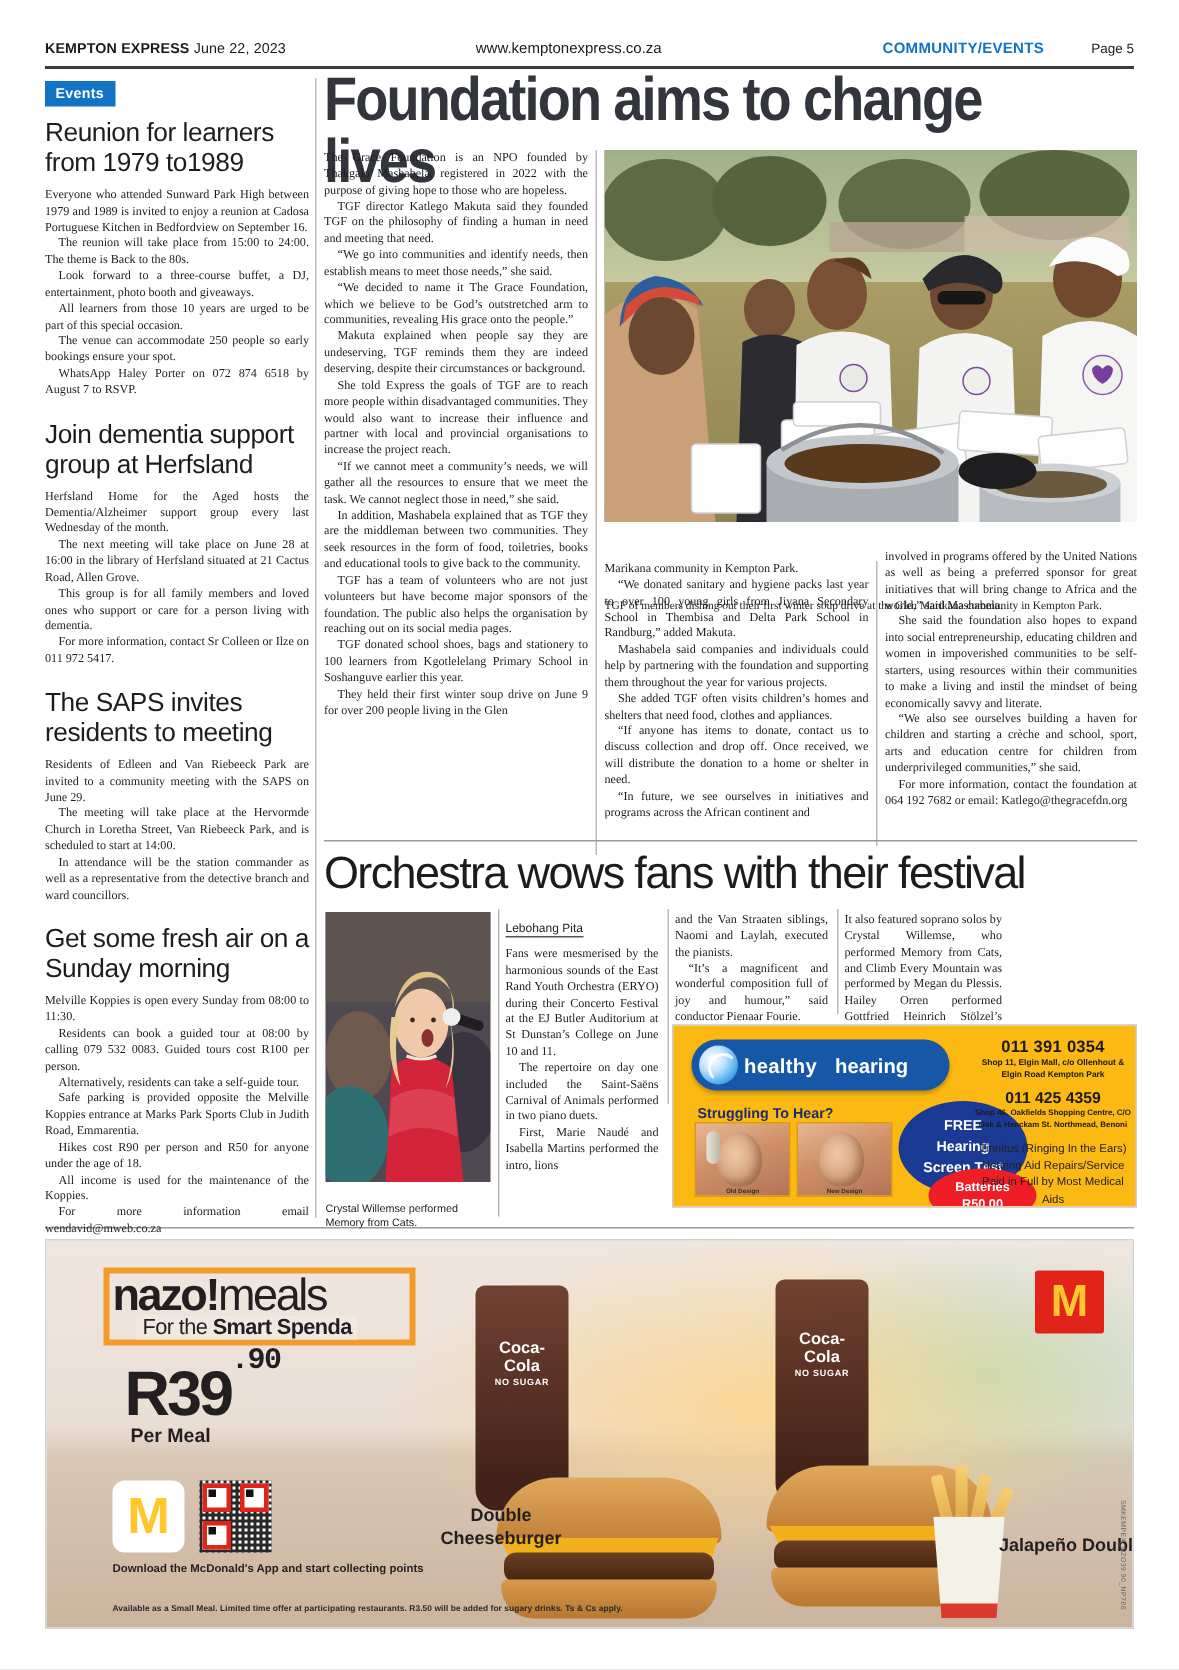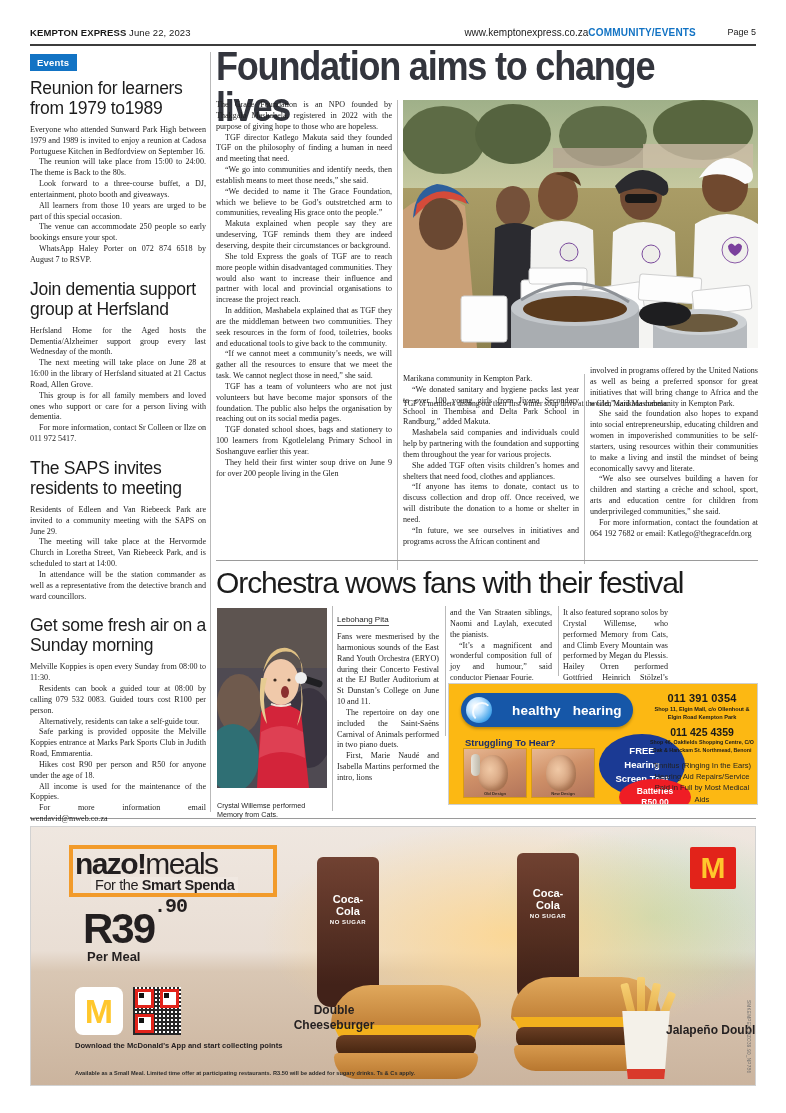--- a/index.html
+++ b/index.html
@@ -10,21 +10,21 @@
   }
 
   
   .masthead{
     position:absolute;left:30px;top:22px;width:726px;height:20px;
     font-family:"Liberation Sans",sans-serif;font-size:9.5px;color:#1a1a1a;
     display:flex;align-items:center;
   }
   .mh-left{width:200px;letter-spacing:.1px;}
   .mh-left b{font-weight:700;}
-  .mh-center{flex:1;text-align:right;font-size:10px;}
+  .mh-center{flex:1;text-align:center;padding-right:60px;font-size:10px;}
   .mh-cat{color:#1273c4;font-weight:700;font-size:10px;letter-spacing:.2px;}
   .mh-page{width:60px;text-align:right;font-size:9px;}
   .rule-top{position:absolute;left:30px;top:44px;width:726px;height:1.6px;background:#3c3c3c;}
 
   
   .vrule{position:absolute;width:1px;background:#b9b9b9;}
   .hrule{position:absolute;height:1px;background:#9a9a9a;}
 
   
   .col-left{position:absolute;left:30px;top:52px;width:176px;}
@@ -108,21 +108,21 @@
   .hh-circle{
     width:26px;height:26px;border-radius:50%;margin-left:5px;flex:none;
     background:radial-gradient(circle at 35% 35%,#ffffff 0%,#bfe3ff 35%,#3da0e8 75%,#1f6fc4 100%);
     position:relative;overflow:hidden;
   }
   .hh-circle::after{
     content:"";position:absolute;left:6px;top:5px;width:16px;height:16px;
     border:2px solid rgba(255,255,255,.85);border-radius:50%;
     border-right-color:transparent;border-bottom-color:transparent;
   }
-  .hh-word{color:#ffffff;font-weight:700;font-size:13.5px;margin-left:20px;letter-spacing:.2px;}
+  .hh-word{color:#ffffff;font-weight:700;font-size:13.5px;margin-left:4px;letter-spacing:.2px;}
   .hh-word2{color:#ffffff;font-weight:700;font-size:13.5px;margin-left:12px;}
   .hh-strug{position:absolute;left:16px;top:53px;font-weight:700;font-size:9.5px;color:#1c2d6b;}
   .ear{position:absolute;top:64px;width:62px;height:48px;border:1px solid #d99c12;overflow:hidden;
        background:linear-gradient(160deg,#e7b893 0%,#cf9068 45%,#b2745a 100%);}
   .ear1{left:14px;}
   .ear2{left:82px;}
   .ear-lbl{position:absolute;bottom:1px;width:100%;text-align:center;font-size:4.2px;
            font-weight:700;color:#3a2c20;}
   .ear-shape{position:absolute;left:14px;top:6px;width:30px;height:36px;border-radius:50% 50% 45% 45%;
              background:radial-gradient(ellipse at 40% 40%,#f0c9a6,#c08560);
@@ -317,22 +317,22 @@
 
   <div class="head-main">Foundation aims to change lives</div>
 
   <div class="a1-colA body-txt">
     <p class="first">The Grace Foundation is an NPO founded by Thakgalo Mashabela, registered in 2022 with the purpose of giving hope to those who are hopeless.</p>
     <p>TGF director Katlego Makuta said they founded TGF on the philosophy of finding a human in need and meeting that need.</p>
     <p>“We go into communities and identify needs, then establish means to meet those needs,” she said.</p>
     <p>“We decided to name it The Grace Foundation, which we believe to be God’s outstretched arm to communities, revealing His grace onto the people.”</p>
     <p>Makuta explained when people say they are undeserving, TGF reminds them they are indeed deserving, despite their circumstances or background.</p>
     <p>She told Express the goals of TGF are to reach more people within disadvantaged communities. They would also want to increase their influence and partner with local and provincial organisations to increase the project reach.</p>
+    <p>“If we cannot meet a community’s needs, we will gather all the resources to ensure that we meet the task. We cannot neglect those in need,” she said.</p>
     <p>In addition, Mashabela explained that as TGF they are the middleman between two communities. They seek resources in the form of food, toiletries, books and educational tools to give back to the community.</p>
-    <p>“If we cannot meet a community’s needs, we will gather all the resources to ensure that we meet the task. We cannot neglect those in need,” she said.</p>
     <p>TGF has a team of volunteers who are not just volunteers but have become major sponsors of the foundation. The public also helps the organisation by reaching out on its social media pages.</p>
     <p>TGF donated school shoes, bags and stationery to 100 learners from Kgotlelelang Primary School in Soshanguve earlier this year.</p>
     <p>They held their first winter soup drive on June 9 for over 200 people living in the Glen</p>
   </div>
 
   <div class="photo1">
     <svg class="ph-img" viewBox="0 0 355 248" preserveAspectRatio="none">
       <defs>
         <linearGradient id="sky" x1="0" y1="0" x2="0" y2="1">
           <stop offset="0%" stop-color="#9fb089"></stop>

